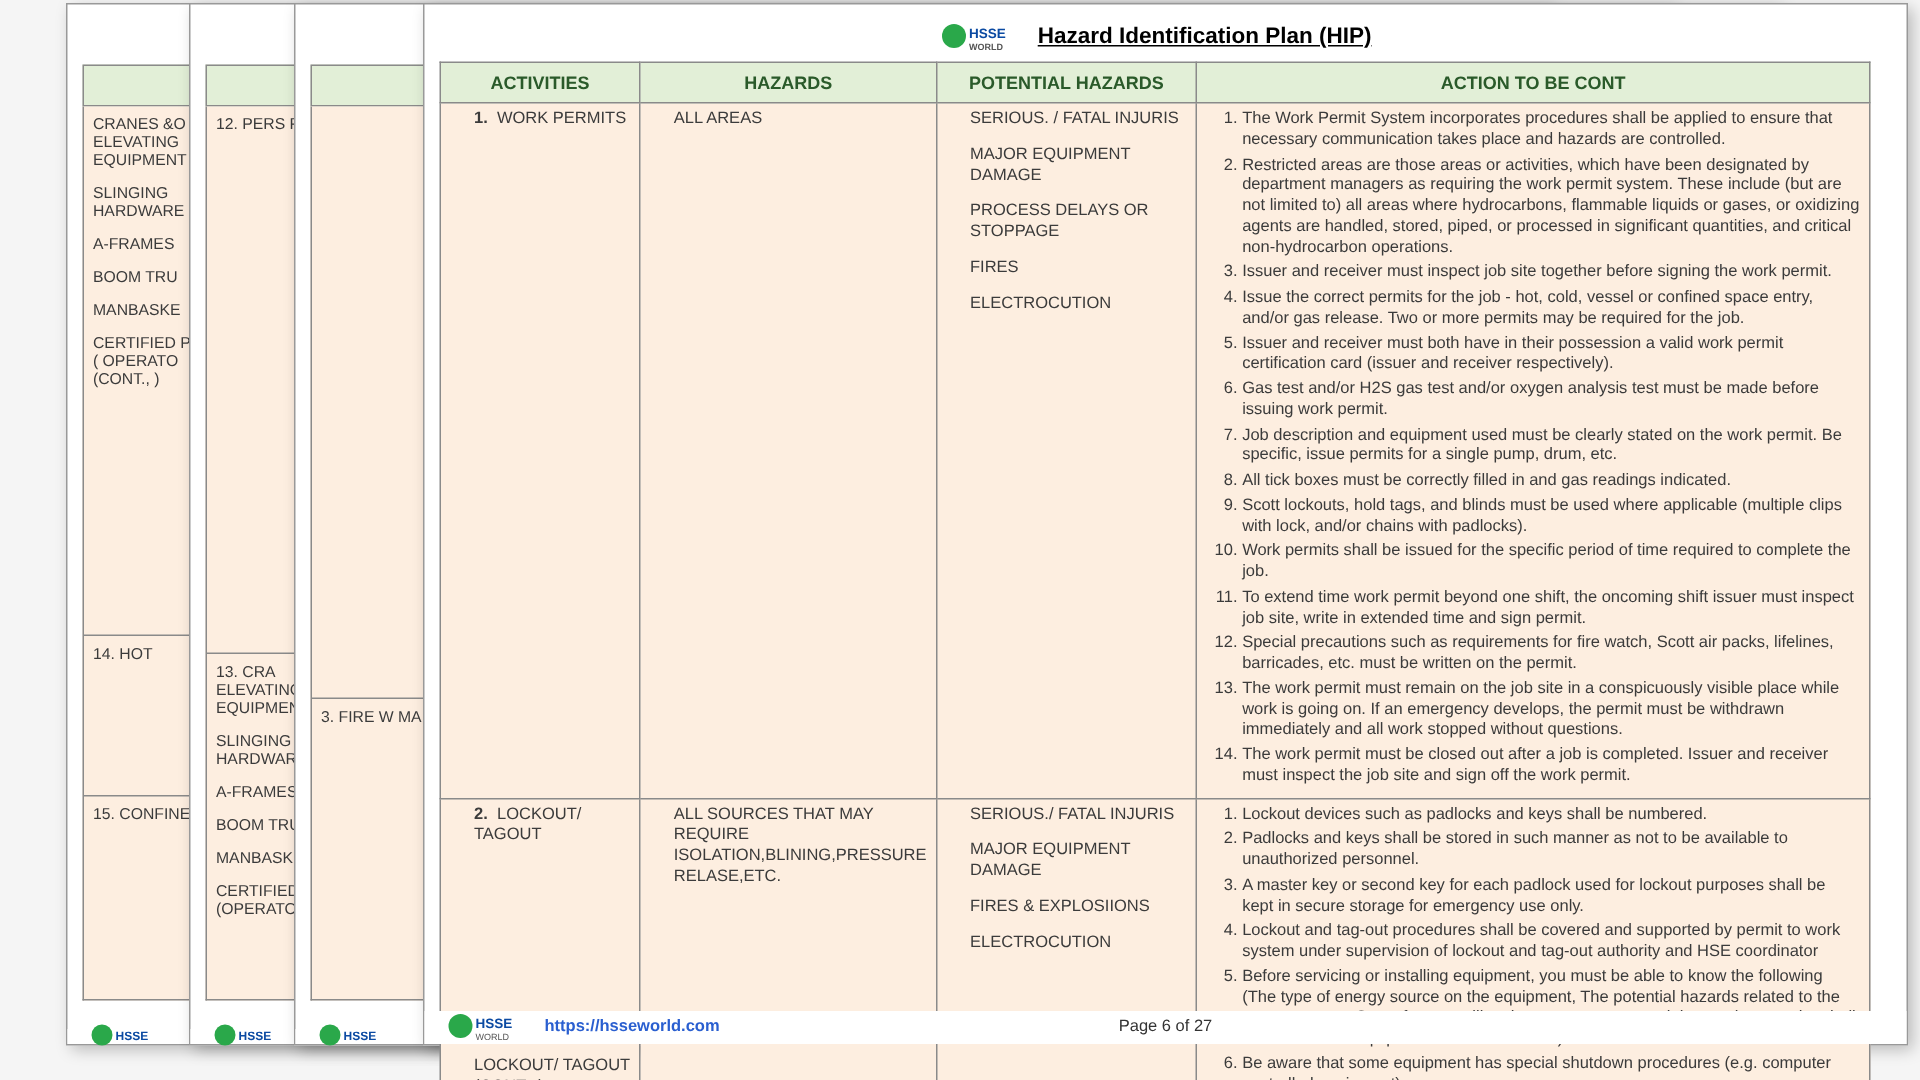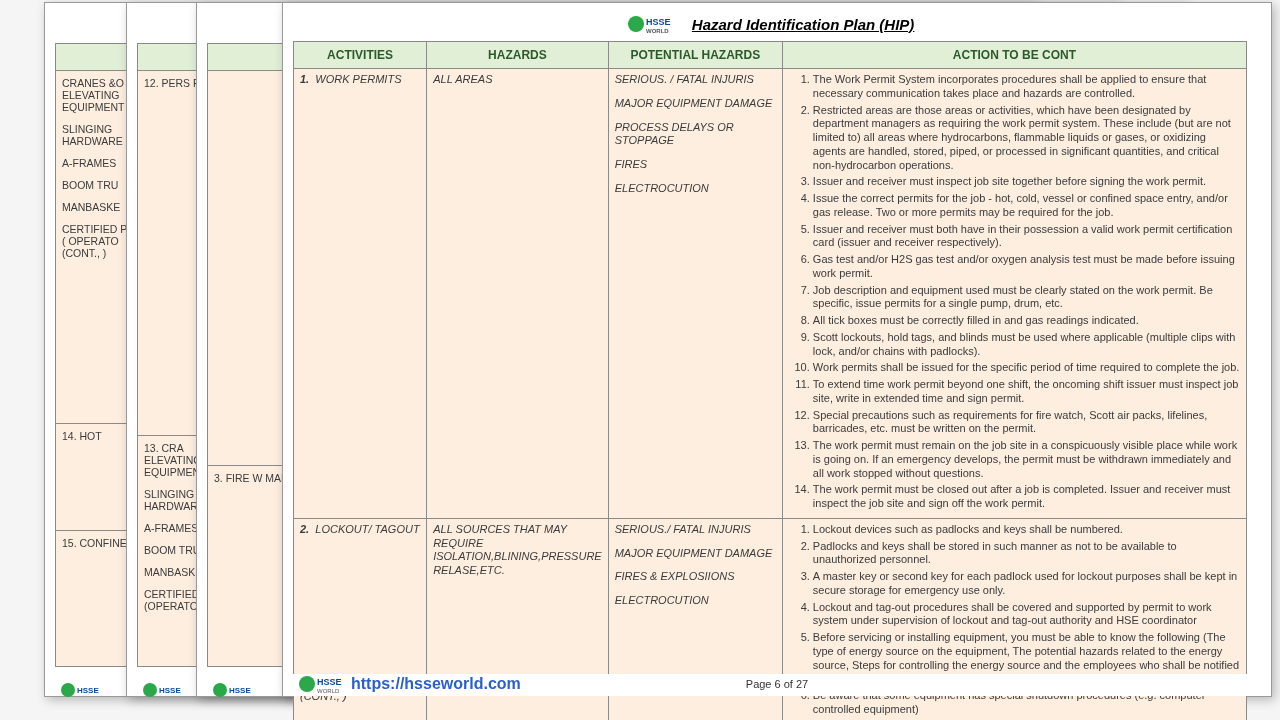--- a/index.html
+++ b/index.html
@@ -79,50 +79,48 @@
     padding: 4px 0 6px 0;
   }
   .title-bar .logo {
     display: inline-block;
     vertical-align: middle;
     margin-right: 6px;
   }
   .title-text {
     text-decoration: underline;
     vertical-align: middle;
-    font-style: italic;
   }
   ol.actions {
     margin: 0;
     padding-left: 24px;
   }
   ol.actions li {
     margin-bottom: 3px;
     line-height: 1.25;
   }
   .hazards p, .act-cell p, .loc-cell p, .back-body p {
-    margin: 0 0 10px 0;
+    margin: 0 0 10px 16px;
     line-height: 1.25;
-    font-style: italic;
   }
   .footer {
     position: absolute;
     bottom: 0;
     left: 0;
     right: 0;
     padding: 4px 14px 6px 14px;
     font-size: 11px;
     color: #333;
     display: flex;
     align-items: center;
     justify-content: center;
     background: #fff;
   }
   .footer .logo { position:absolute; left:14px; }
-  .footer .url { position:absolute; left:68px; color:#2a5fd0; font-weight:bold; font-size:16px;text-align:center;}
+  .footer .url { position:absolute; left:80px; color:#2a5fd0; font-weight:bold; font-size:11px;text-align:center;}
   .footer .pg { }
   .logo svg { display:block;}
   .col-activities { width: 14.5%; }
   .col-location { width: 14%; }
   .col-hazards { width: 19%; }
   .col-actions { width: 52.5%; }
 </style>
 </head>
 <body>
 

